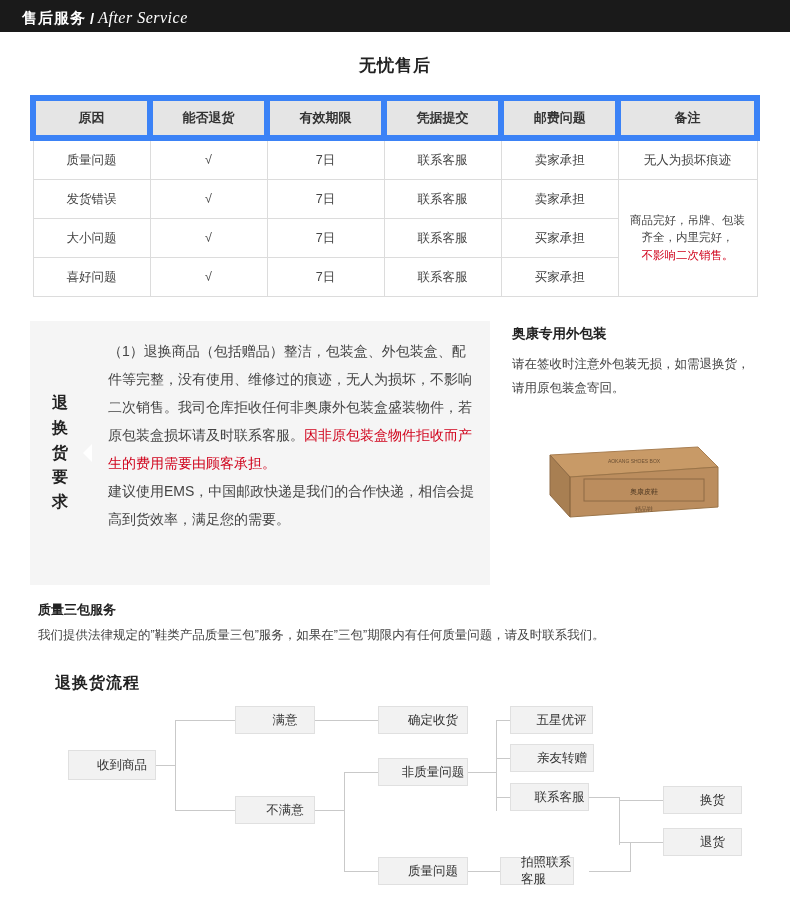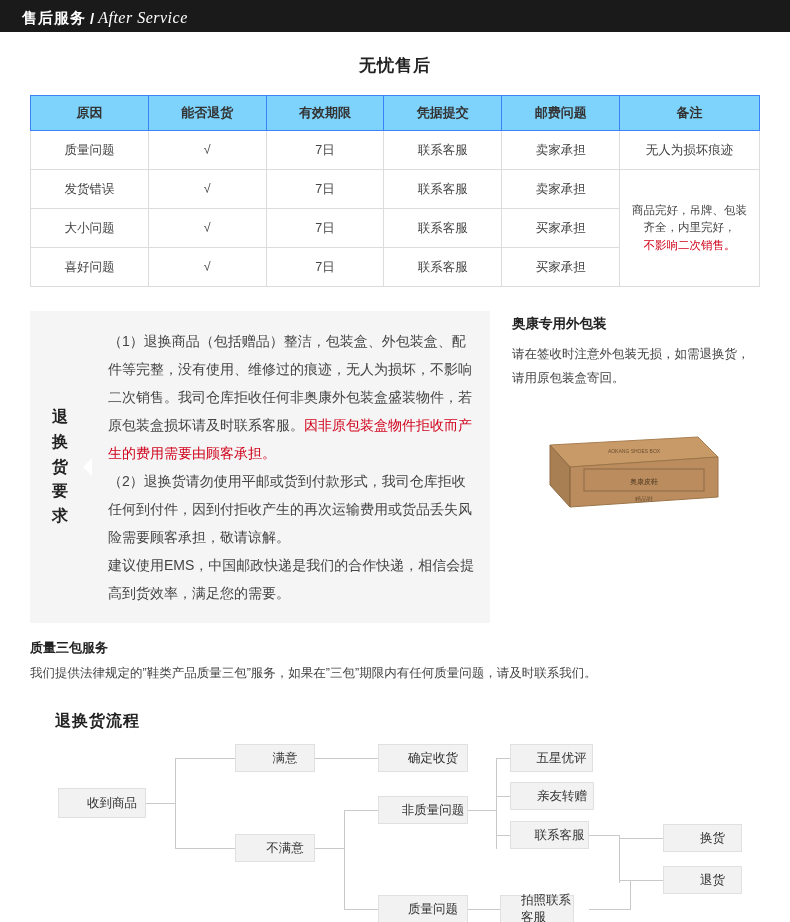--- a/index.html
+++ b/index.html
@@ -64,22 +64,22 @@
   
   .table-wrap {
     margin: 18px 30px 0 30px;
   }
   table.service-table {
     width: 730px;
     border-collapse: collapse;
     font-size: 12.5px;
   }
   table.service-table th {
-    background: #7dd3fc;
-    border: 1px solid #3b82f6;
+    background: #e5e5e5;
+    border: 6px solid #3b82f6;
     height: 32px;
     font-weight: bold;
     color: #333333;
     font-size: 13px;
   }
   table.service-table td {
     border: 1px solid #dcdcdc;
     height: 36px;
     text-align: center;
     color: #444444;
@@ -172,21 +172,21 @@
   .box-img {
     margin-top: 28px;
     margin-left: 10px;
     width: 200px;
     height: 96px;
     position: relative;
   }
 
   
   .three-pack {
-    margin: 16px 30px 0 30px;
+    margin: 16px 30px 0 38px;
   }
   .three-pack-title {
     font-size: 13px;
     font-weight: bold;
     color: #222222;
   }
   .three-pack-desc {
     font-size: 12.5px;
     color: #444444;
     margin-top: 6px;
@@ -294,21 +294,20 @@
       <span>退</span>
       <span>换</span>
       <span>货</span>
       <span>要</span>
       <span>求</span>
     </div>
     <div class="req-text">
       <p>
         <span>（1）退换商品（包括赠品）整洁，包装盒、外包装盒、配件等完整，没有使用、维修过的痕迹，无人为损坏，不影响二次销售。我司仓库拒收任何非奥康外包装盒盛装物件，若原包装盒损坏请及时联系客服。</span><span class="red">因非原包装盒物件拒收而产生的费用需要由顾客承担。</span>
       </p>
-      <p>（2）退换货请勿使用平邮或货到付款形式，我司仓库拒收任何到付件，因到付拒收产生的再次运输费用或货品丢失风险需要顾客承担，敬请谅解。</p>
       <p>建议使用EMS，中国邮政快递是我们的合作快递，相信会提高到货效率，满足您的需要。</p>
     </div>
   </div>
 
   <div class="pack-col">
     <div class="pack-title">奥康专用外包装</div>
     <div class="pack-desc">请在签收时注意外包装无损，如需退换货，请用原包装盒寄回。</div>
 
     <div class="box-img">
       <svg width="200" height="96" viewBox="0 0 200 96">
@@ -360,21 +359,21 @@
 
   <div class="flow-line" style="left:468px; top:165px; width:42px; height:1px;"></div>
 
   <div class="flow-line" style="left:589px; top:91px; width:30px; height:1px;"></div>
   <div class="flow-line" style="left:619px; top:91px; width:1px; height:48px;"></div>
   <div class="flow-line" style="left:619px; top:94px; width:44px; height:1px;"></div>
   <div class="flow-line" style="left:619px; top:136px; width:44px; height:1px;"></div>
   <div class="flow-line" style="left:630px; top:136px; width:1px; height:30px;"></div>
   <div class="flow-line" style="left:589px; top:165px; width:41px; height:1px;"></div>
 
-  <div class="flow-node" style="left:58px;  top:44px;  width:88px; height:30px;">收到商品</div>
+  <div class="flow-node" style="left:68px;  top:44px;  width:88px; height:30px;">收到商品</div>
   <div class="flow-node" style="left:235px; top:0px;   width:80px; height:28px;">满意</div>
   <div class="flow-node" style="left:235px; top:90px;  width:80px; height:28px;">不满意</div>
   <div class="flow-node" style="left:378px; top:0px;   width:90px; height:28px;">确定收货</div>
   <div class="flow-node" style="left:378px; top:52px;  width:90px; height:28px;">非质量问题</div>
   <div class="flow-node" style="left:378px; top:151px; width:90px; height:28px;">质量问题</div>
   <div class="flow-node" style="left:510px; top:0px;   width:83px; height:28px;">五星优评</div>
   <div class="flow-node" style="left:510px; top:38px;  width:84px; height:28px;">亲友转赠</div>
   <div class="flow-node" style="left:510px; top:77px;  width:79px; height:28px;">联系客服</div>
   <div class="flow-node" style="left:500px; top:151px; width:74px; height:28px;">拍照联系客服</div>
   <div class="flow-node" style="left:663px; top:80px;  width:79px; height:28px;">换货</div>

